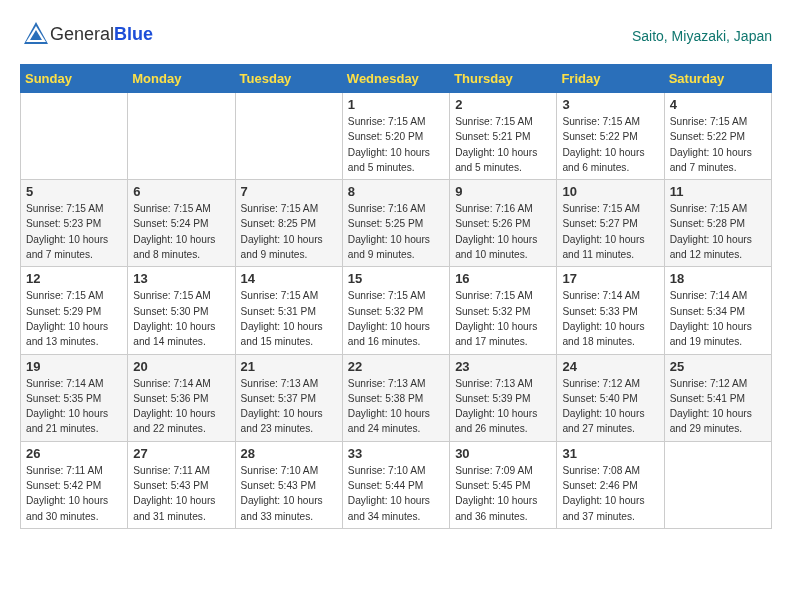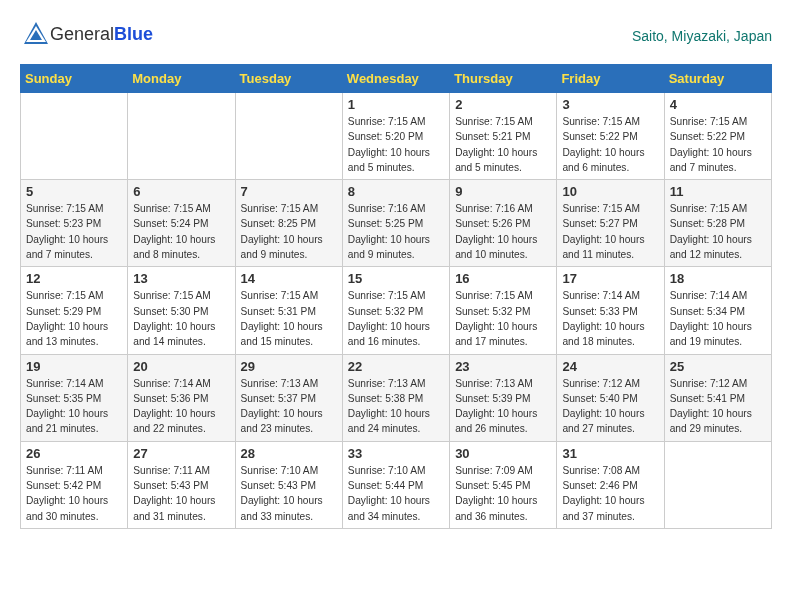--- a/index.html
+++ b/index.html
@@ -266,21 +266,21 @@
 and 21 minutes.</div>
         </td>
         <td>
           <span class="day-num">20</span>
           <div class="day-info">Sunrise: 7:14 AM
 Sunset: 5:36 PM
 Daylight: 10 hours
 and 22 minutes.</div>
         </td>
         <td>
-          <span class="day-num">29</span>
+          <span class="day-num">21</span>
           <div class="day-info">Sunrise: 7:13 AM
 Sunset: 5:37 PM
 Daylight: 10 hours
 and 23 minutes.</div>
         </td>
         <td>
           <span class="day-num">22</span>
           <div class="day-info">Sunrise: 7:13 AM
 Sunset: 5:38 PM
 Daylight: 10 hours

